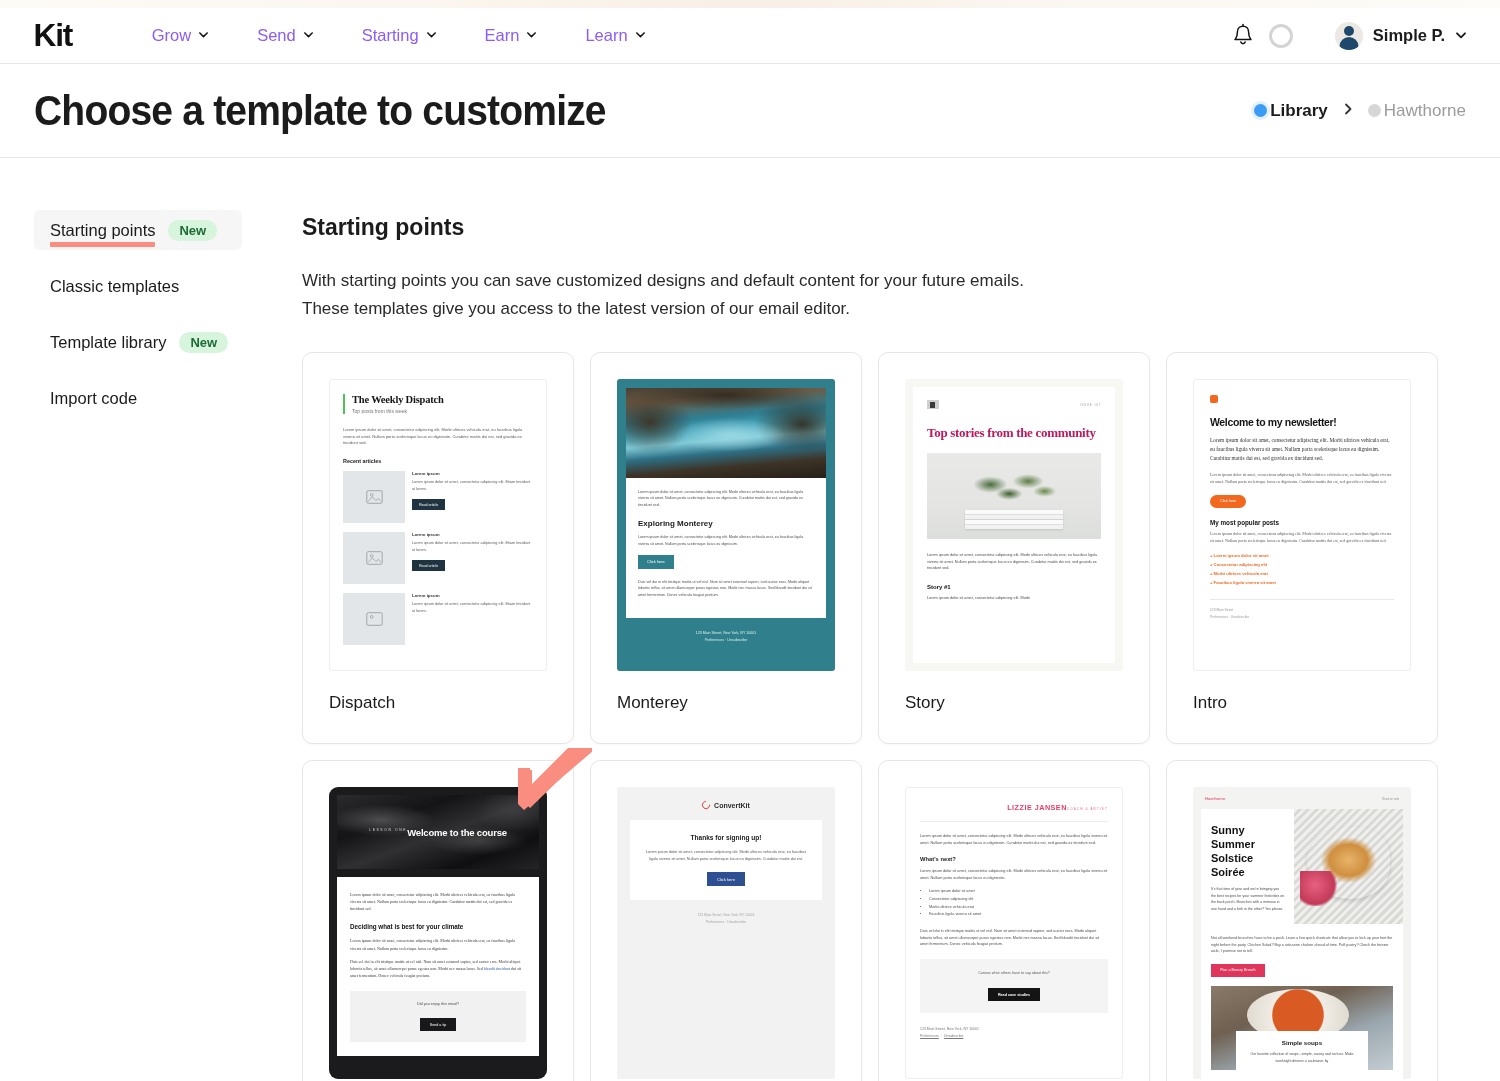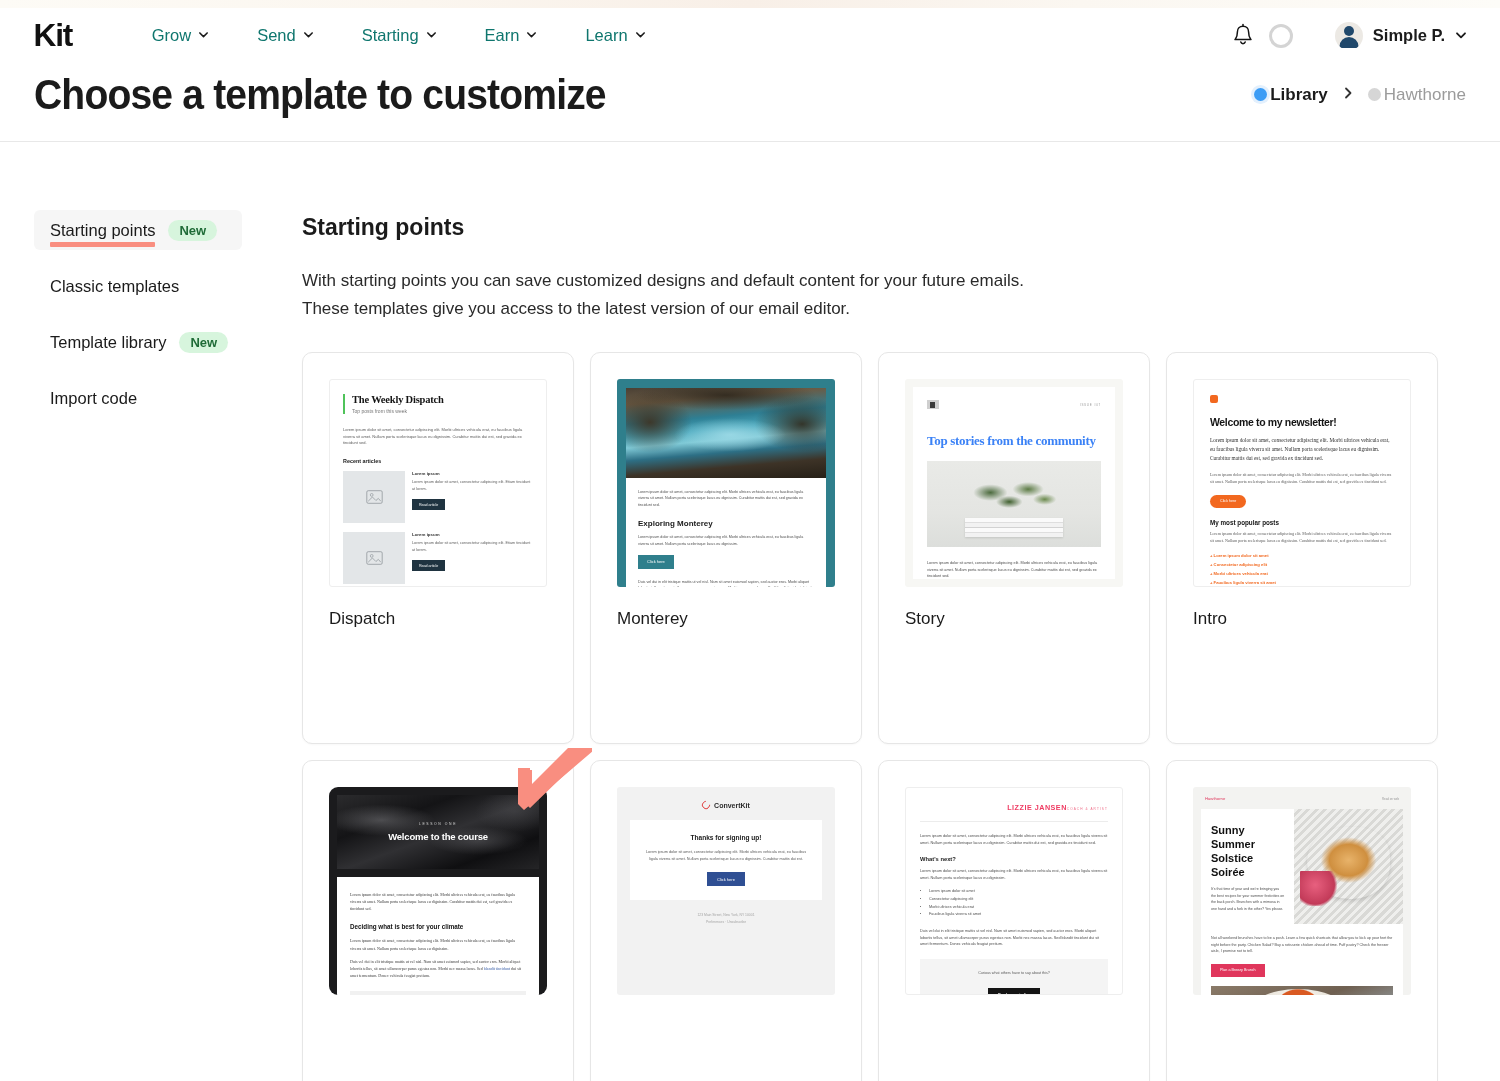--- a/index.html
+++ b/index.html
@@ -24,21 +24,21 @@
     display:flex; align-items:center; padding:0 34px;
   }
   .logo {
     font-family:"Liberation Sans", sans-serif;
     font-weight:bold; font-size:31px; letter-spacing:-1.2px;
     color:#111; line-height:1; transform:scaleX(1.02);
   }
   .nav { display:flex; align-items:center; margin-left:56px; gap:0; }
   .nav-item {
     display:flex; align-items:center; gap:7px;
-    font-size:16.5px; color:#0f766e; padding:8px 24px; cursor:pointer;
+    font-size:16.5px; color:#8b5cf6; padding:8px 24px; cursor:pointer;
     white-space:nowrap;
   }
   .chev { width:11px; height:11px; display:inline-block; position:relative; top:-1px; }
   .chev svg { display:block; }
   .header-right { margin-left:auto; display:flex; align-items:center; gap:0; }
   .bell { width:24px; height:26px; cursor:pointer; margin-right:14px; }
   .ring {
     width:24px; height:24px; border-radius:50%;
     border:3.5px solid #d4d4d4; cursor:pointer; margin-right:42px;
   }
@@ -52,21 +52,21 @@
     background:#20486b; border-radius:50%; transform:translateX(-50%);
   }
   .avatar::after{
     content:""; position:absolute; left:50%; top:15px; width:19px; height:17px;
     background:#20486b; border-radius:10px 10px 0 0; transform:translateX(-50%);
   }
   .username { font-size:16.5px; font-weight:bold; color:#1b1b1b; }
 
   
   .title-row {
-    position:absolute; top:48px; left:0; width:1500px; height:94px;
+    position:absolute; top:64px; left:0; width:1500px; height:94px;
     border-bottom:1px solid #e8e8e8; display:flex; align-items:center;
     padding:0 34px; background:#fff;
   }
   .page-title {
     font-family:"Liberation Sans Narrow","Liberation Sans",sans-serif;
     font-size:42px; font-weight:bold; color:#1b1b1b;
     letter-spacing:-0.9px; transform:scaleX(0.93); transform-origin:left center;
   }
   .breadcrumb { margin-left:auto; display:flex; align-items:center; gap:13px; }
   .crumb { display:flex; align-items:center; gap:3px; cursor:pointer; }
@@ -105,21 +105,21 @@
   
   .grid { display:grid; grid-template-columns:repeat(4,272px); gap:16px; }
   .tcard {
     background:#fff; border:1px solid #e6e6e6; border-radius:10px;
     padding:26px 26px 0 26px; cursor:pointer; position:relative;
     box-shadow:0 1px 2px rgba(0,0,0,0.03);
   }
   .tcard.row1 { height:392px; }
   .tcard.row2 { height:392px; padding-bottom:0; }
   .preview {
-    width:218px; height:208px; margin:0 auto; overflow:hidden;
+    width:218px; height:292px; margin:0 auto; overflow:hidden;
     position:relative; border-radius:3px;
   }
   .tname { font-size:17px; color:#1b1b1b; margin-top:22px; }
 
   
   .p-dispatch { background:#fff; border:1px solid #eee; padding:14px 13px; }
   .d-title { font-family:"Liberation Serif",serif; font-size:10.5px; font-weight:bold; color:#141414; letter-spacing:-0.2px; }
   .d-sub { font-size:5px; color:#777; margin-top:3px; }
   .d-head { border-left:2.5px solid #4fc35a; padding-left:7px; }
   .d-body { font-size:4px; line-height:1.62; color:#5a5a5a; margin-top:13px; }
@@ -147,21 +147,21 @@
   .m-foot { text-align:center; padding:12px 0 6px; }
   .m-foot div { font-size:3.6px; color:#dff0f2; line-height:1.9; }
 
   
   .p-story { background:#f7f7f4; padding:8px; }
   .s-inner { background:#fff; height:100%; padding:13px 14px; }
   .s-top { display:flex; justify-content:space-between; align-items:center; }
   .s-logo { width:12px; height:9px; background:#cfcfcf; position:relative; }
   .s-logo::after{ content:""; position:absolute; left:3px; top:1.5px; width:5px; height:6px; background:#3a3a3a; }
   .s-brand { font-size:3px; color:#9a9a9a; letter-spacing:.7px; }
-  .s-title { font-family:"Liberation Serif",serif; font-size:13px; font-weight:bold; color:#3b82f6; line-height:1.18; margin-top:24px; letter-spacing:-0.3px; }
+  .s-title { font-family:"Liberation Serif",serif; font-size:13px; font-weight:bold; color:#be185d; line-height:1.18; margin-top:16px; letter-spacing:-0.3px; }
   .s-img { height:86px; margin-top:13px; position:relative; overflow:hidden;
     background:linear-gradient(180deg,#e9eae7 0%,#e4e5e2 60%,#dcdedb 100%); }
   .s-img::before{ content:""; position:absolute; left:16%; top:22%; width:68%; height:48%;
     background:radial-gradient(ellipse 22% 30% at 30% 30%,#4c6b3e,transparent 66%),
                radial-gradient(ellipse 20% 26% at 62% 22%,#5d7c46,transparent 66%),
                radial-gradient(ellipse 17% 22% at 46% 52%,#40602f,transparent 66%),
                radial-gradient(ellipse 15% 20% at 76% 46%,#6b8a4e,transparent 66%); }
   .s-img::after{ content:""; position:absolute; left:22%; bottom:12%; width:56%; height:22%;
     background:repeating-linear-gradient(180deg,#fafafa 0 4px,#dedede 4px 5px,#f2f2f2 5px 9px,#d2d2d2 9px 10px);
     box-shadow:0 1px 2px rgba(0,0,0,.12); }
@@ -182,21 +182,21 @@
   .i-f { font-size:3.3px; color:#9a9a9a; margin-top:7px; line-height:2.1; }
 
   
   .p-course { background:#1b1b1d; border-radius:9px; padding:8px; }
   .c-hero { height:74px; position:relative; overflow:hidden;
     background:linear-gradient(160deg,#2b2b2d 0%,#141416 30%,#303033 52%,#0f0f11 78%,#252527 100%); }
   .c-hero::before{ content:""; position:absolute; inset:0;
     background:radial-gradient(ellipse 40% 32% at 22% 34%,rgba(132,132,136,.5),transparent 66%),
                radial-gradient(ellipse 36% 28% at 70% 62%,rgba(110,110,114,.42),transparent 68%),
                radial-gradient(ellipse 28% 40% at 88% 22%,rgba(90,90,94,.36),transparent 70%); }
-  .c-hero-in { position:absolute; inset:0; display:flex; flex-direction:column; align-items:center; justify-content:center; }
+  .c-hero-in { position:absolute; inset:0; display:flex; flex-direction:row; align-items:center; justify-content:center; }
   .c-lesson { font-size:3.4px; color:#d8d8d8; letter-spacing:1.6px; margin-bottom:5px; }
   .c-ht { font-size:9.5px; font-weight:bold; color:#fff; letter-spacing:-0.2px; }
   .c-body { background:#fff; margin-top:8px; padding:14px 13px; }
   .c-p { font-family:"Liberation Serif",serif; font-size:4px; line-height:1.78; color:#3b3b3b; }
   .c-h { font-size:6.3px; font-weight:bold; color:#111; margin:11px 0 7px; }
   .c-link { color:#3a5fa8; }
   .c-box { background:#f1f1f1; margin-top:12px; padding:11px 0; text-align:center; }
   .c-box-t { font-size:3.8px; color:#4e4e4e; margin-bottom:6px; }
   .c-btn { display:inline-block; background:#18181a; color:#fff; font-size:3.7px; padding:4.5px 10px; }
 

